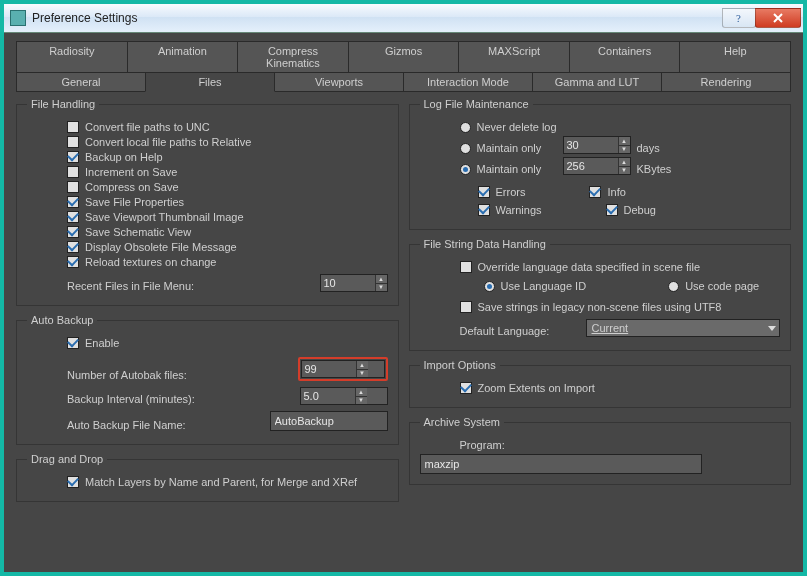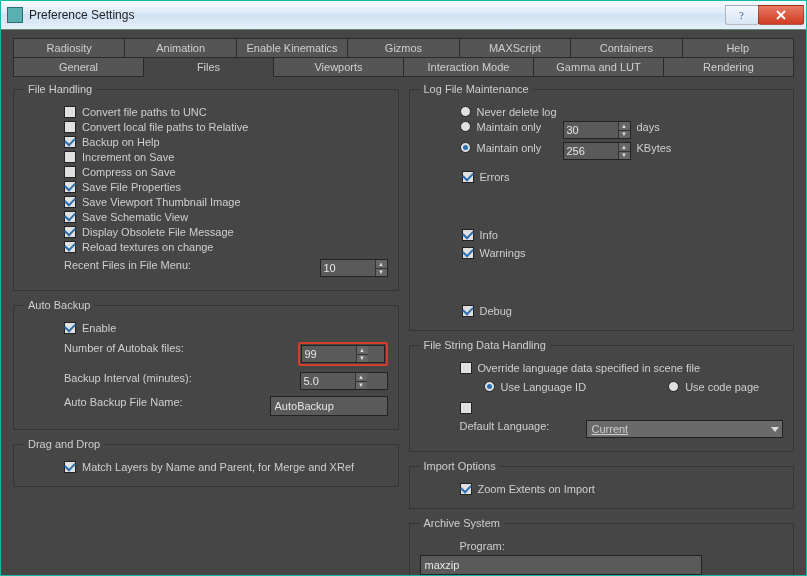--- a/index.html
+++ b/index.html
@@ -8,21 +8,21 @@
     font-size: 11px;
     background: #cce4f7;
     width: 807px;
     height: 576px;
     overflow: hidden;
   }
   .window {
     width: 807px;
     height: 576px;
     background: #464646;
-    border: 1px solid #14b8a6;
+    border: 4px solid #14b8a6;
     display: flex;
     flex-direction: column;
   }
   .titlebar {
     height: 29px;
     background: linear-gradient(#f7fbff, #dce9f7 45%, #cfe1f3 46%, #e5f0fb);
     display: flex;
     align-items: center;
     padding: 0 2px 0 6px;
     border-bottom: 1px solid #687;
@@ -81,21 +81,21 @@
     padding: 8px 10px 10px 10px;
     position: relative;
   }
   legend {
     padding: 0 4px;
     color: #cfcfcf;
     font-size: 11px;
   }
   .row {
     display: flex;
-    align-items: flex-start;
+    align-items: flex-end;
     margin: 3px 0;
     gap: 6px;
     padding-left: 40px;
   }
   .row label { color: #cfcfcf; cursor: default; }
   .chk {
     width: 12px; height: 12px;
     border: 1px solid #222;
     background: #e0e0e0;
     display: inline-flex;
@@ -181,21 +181,21 @@
     border-right: 4px solid transparent;
     border-top: 5px solid #ddd;
   }
   .highlight-box {
     border: 2px solid #d43d2a;
     padding: 1px;
     display: inline-block;
     border-radius: 2px;
   }
   .spacer-label { width: 170px; display:inline-block; }
-  .inline-group { display:flex; gap:40px; margin-left:2px;flex-direction:column; }
+  .inline-group { display:flex; gap:24px; margin-left:18px; }
   .lang-row { display:flex; align-items:center; gap:42px; margin-left:24px; margin-top:4px; margin-bottom:6px;}
 </style>
 </head>
 <body>
 
 <div class="window">
   <div class="titlebar">
     <div class="app-icon"></div>
     <div class="title-text">Preference Settings</div>
     <div class="win-controls">
@@ -209,21 +209,21 @@
             <path d="M2 2 L10 10 M10 2 L2 10" stroke="#fff" stroke-width="2"></path>
           </svg>
       </div>
     </div>
   </div>
 
   <div class="content">
     <div class="tabrow" id="tabrow1">
         <div class="tab">Radiosity</div>
         <div class="tab">Animation</div>
-        <div class="tab">Enable Kinematics</div>
+        <div class="tab">Compress Kinematics</div>
         <div class="tab">Gizmos</div>
         <div class="tab">MAXScript</div>
         <div class="tab">Containers</div>
         <div class="tab">Help</div>
       </div>
     <div class="tabrow second" id="tabrow2">
         <div class="tab">General</div>
         <div class="tab active">Files</div>
         <div class="tab">Viewports</div>
         <div class="tab">Interaction Mode</div>
@@ -401,20 +401,21 @@
                 <span class="radio checked"></span>
                 <label>Use Language ID</label>
               </div>
             <div class="row">
                 <span class="radio"></span>
                 <label>Use code page</label>
               </div>
           </div>
           <div class="row">
             <span class="chk"></span>
+            <label>Save strings in legacy non-scene files using UTF8</label>
           </div>
           <div class="row" style="margin-top:6px;">
             <label style="width:120px">Default Language:</label>
             <div class="combo" style="flex:1;">
               <span>Current</span>
               <span class="arrow"></span>
             </div>
           </div>
         </fieldset>
 

